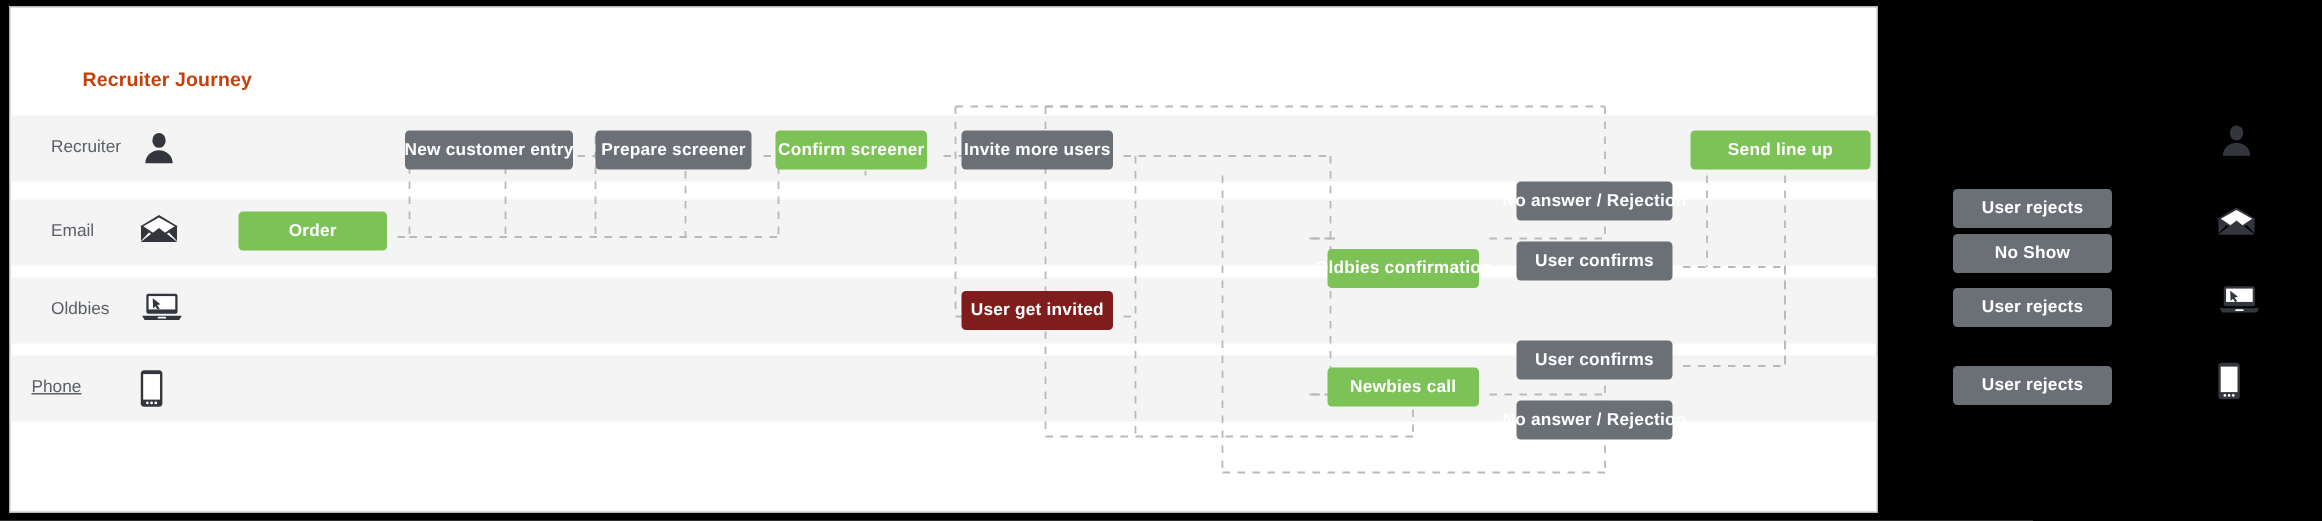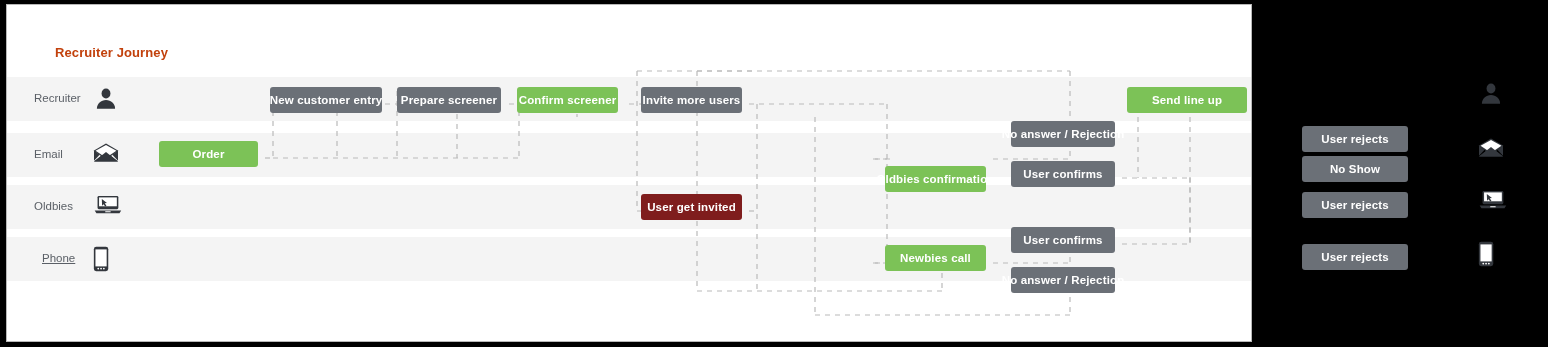--- a/index.html
+++ b/index.html
@@ -120,21 +120,21 @@
         <div class="row-label" style="left: 27px; top: 195px;">Oldbies</div>
         <div class="row-icon" style="left: 86px; top: 189px;">
           <svg width="29.9" height="20.8" viewBox="0 0 30 22">
             <rect x="4" y="2" width="22" height="14" rx="1.4" fill="#33373d"></rect>
             <rect x="5.6" y="3.6" width="18.8" height="9.4" fill="#fff"></rect>
             <path d="M8.5 5.2 14 9.4l-2.4.5 1.8 2.4-1.3.9-1.7-2.4-1.6 1.6z" fill="#33373d"></path>
             <path d="M1 17.4h28l-1.8 3H2.8z" fill="#33373d"></path>
             <rect x="12" y="18.2" width="6" height="1.2" rx="0.6" fill="#fff"></rect>
           </svg>
         </div>
-        <div class="row-label" style="left: 35px; top: 247px; text-decoration: underline;">Phone</div>
+        <div class="row-label" style="left: 14px; top: 247px; text-decoration: underline;">Phone</div>
         <div class="row-icon" style="left: 86px; top: 241px;">
           <svg width="16.12" height="26" viewBox="0 0 16 26">
             <rect x="0.8" y="0.8" width="14.4" height="24.4" rx="2.4" fill="#33373d"></rect>
             <rect x="2.4" y="3.4" width="11.2" height="17" fill="#fff"></rect>
             <circle cx="5.2" cy="22.6" r="0.9" fill="#fff"></circle>
             <circle cx="8" cy="22.6" r="0.9" fill="#fff"></circle>
             <circle cx="10.8" cy="22.6" r="0.9" fill="#fff"></circle>
           </svg>
         </div>
       </div>

